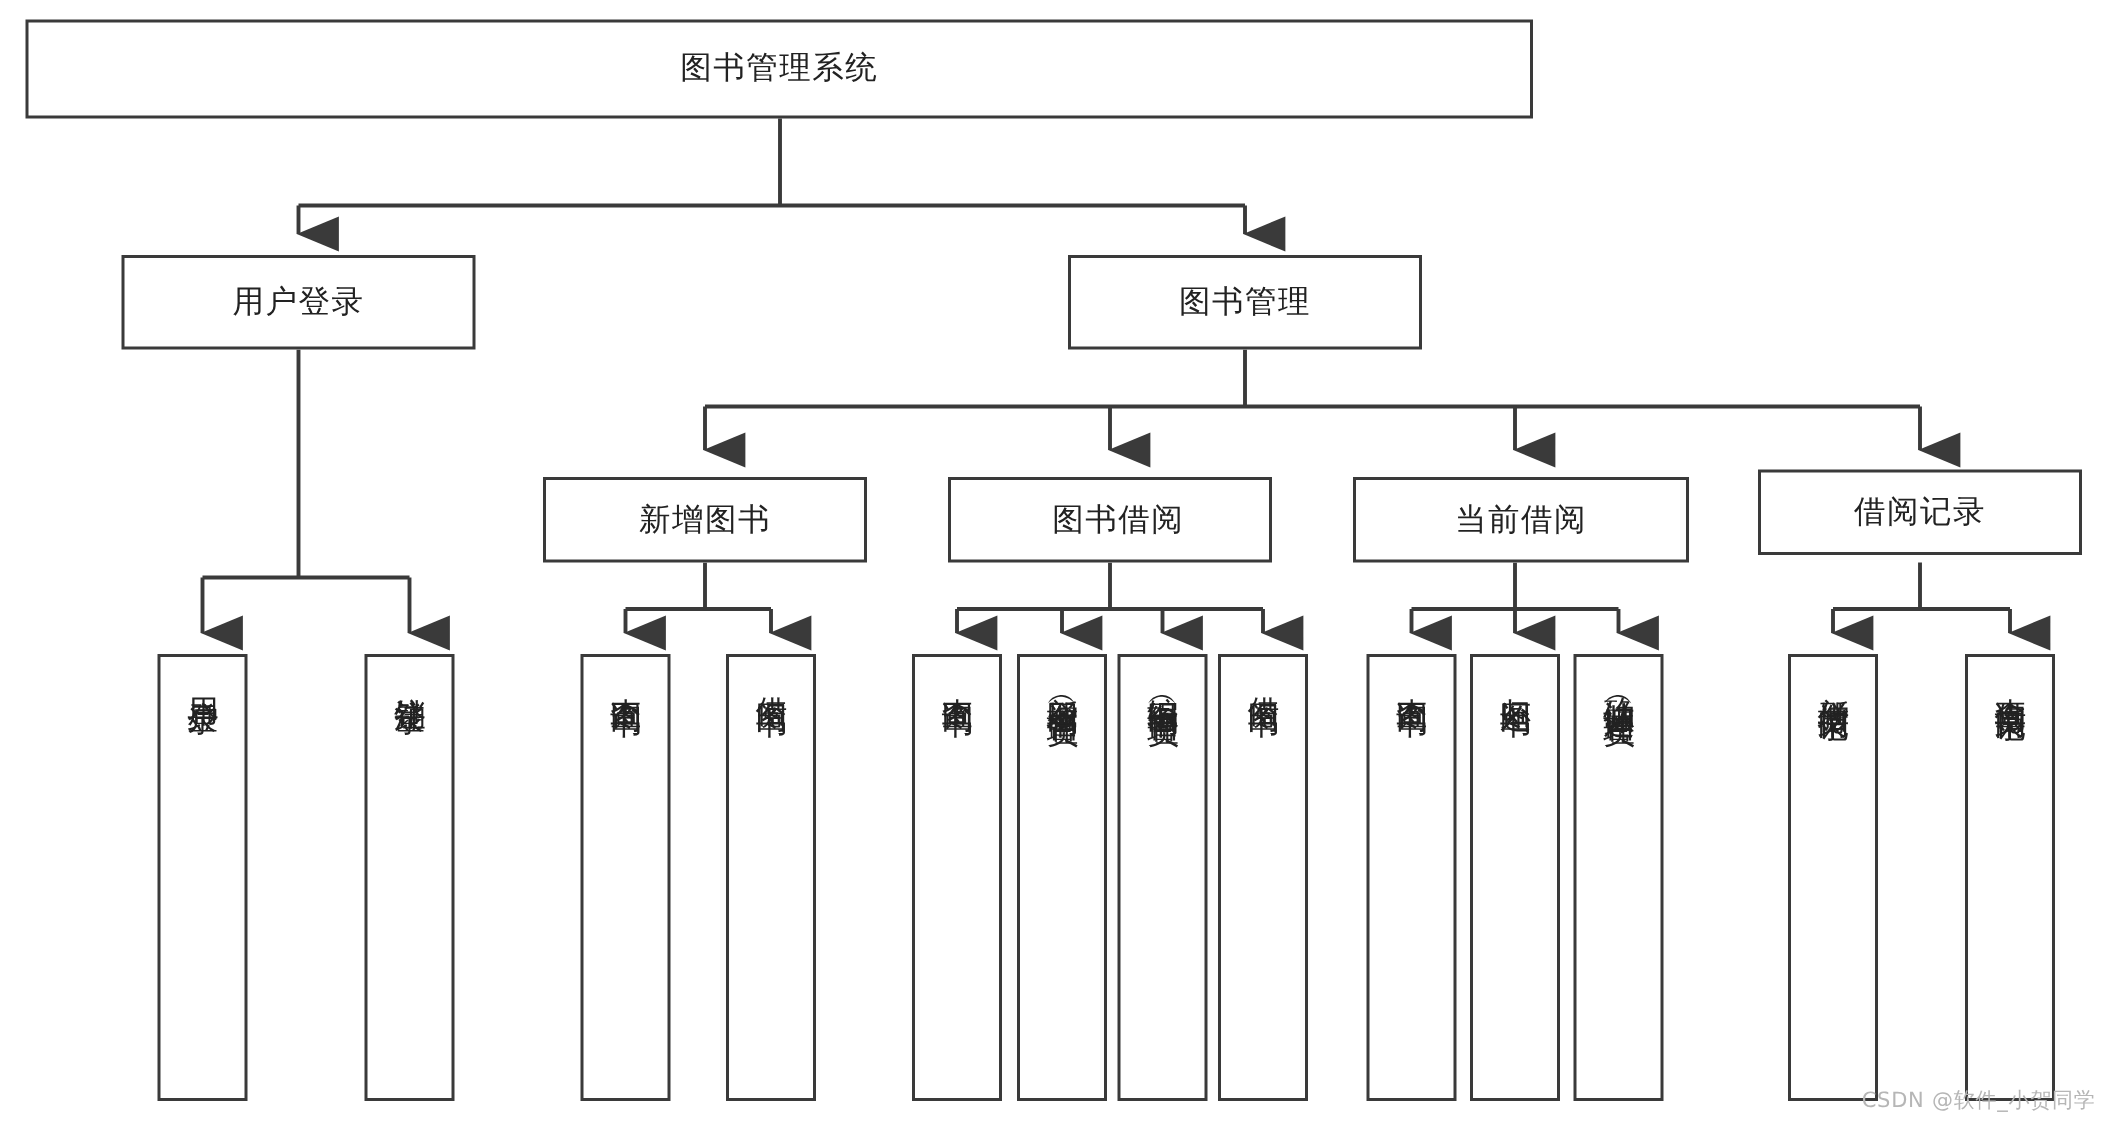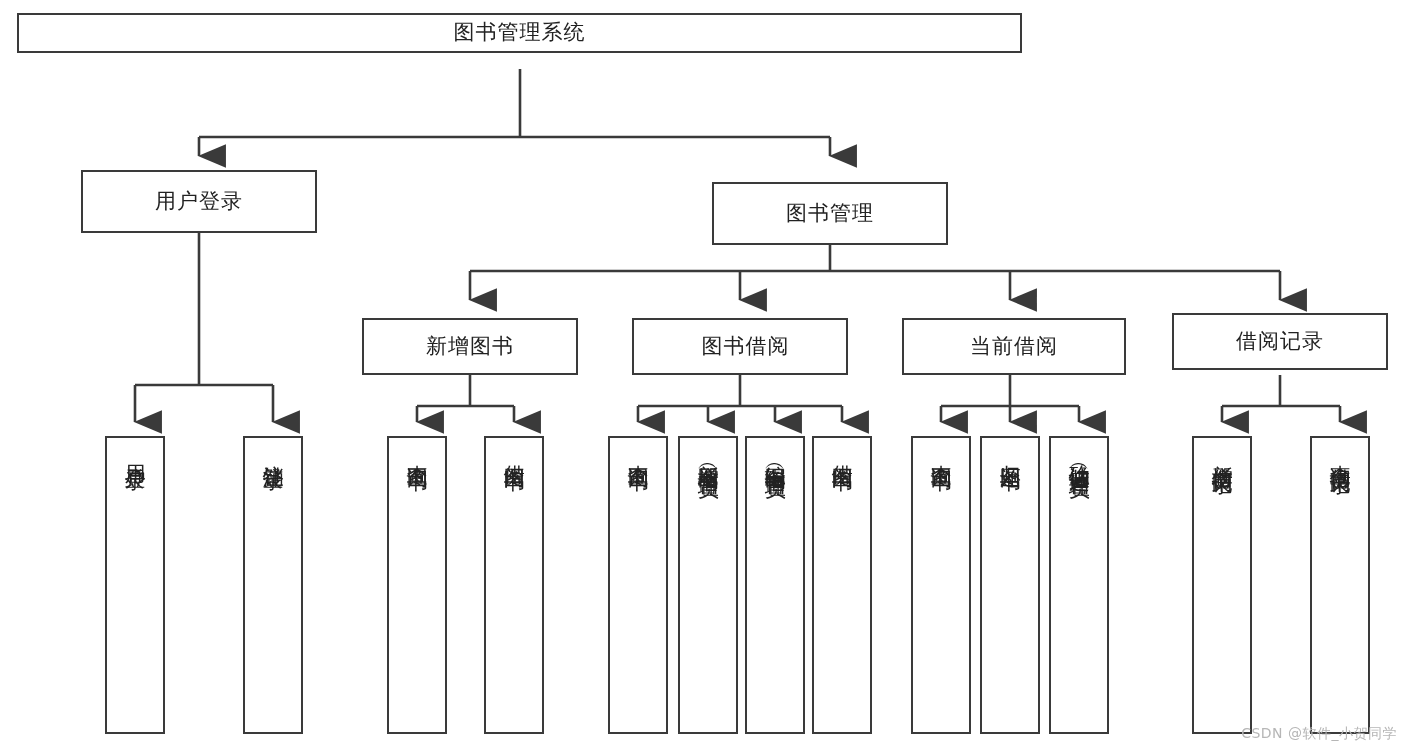--- a/index.html
+++ b/index.html
@@ -119,28 +119,28 @@
       <path d="M 1010 406 L 1010 422" marker-end="url(#arrow)"></path>
       <path d="M 1079 406 L 1079 422" marker-end="url(#arrow)"></path>
 
       <path d="M 1280 375 L 1280 406"></path>
       <path d="M 1222 406 L 1340 406"></path>
       <path d="M 1222 406 L 1222 422" marker-end="url(#arrow)"></path>
       <path d="M 1340 406 L 1340 422" marker-end="url(#arrow)"></path>
     </g>
   </svg>
 
-  <div class="node" style="left:17px; top:13px; width:1005px; height:40px;">
+  <div class="node" style="left:17px; top:13px; width:1005px; height:66px;">
     <span class="node-label">图书管理系统</span>
   </div>
 
   <div class="node" style="left:81px; top:170px; width:236px; height:63px;">
     <span class="node-label">用户登录</span>
   </div>
-  <div class="node" style="left:712px; top:170px; width:236px; height:63px;margin-top:12px;">
+  <div class="node" style="left:712px; top:170px; width:236px; height:63px;">
     <span class="node-label">图书管理</span>
   </div>
 
   <div class="node" style="left:362px; top:318px; width:216px; height:57px;">
     <span class="node-label">新增图书</span>
   </div>
   <div class="node" style="left:632px; top:318px; width:216px; height:57px;padding-left:11px;">
     <span class="node-label">图书借阅</span>
   </div>
   <div class="node" style="left:902px; top:318px; width:224px; height:57px;">

